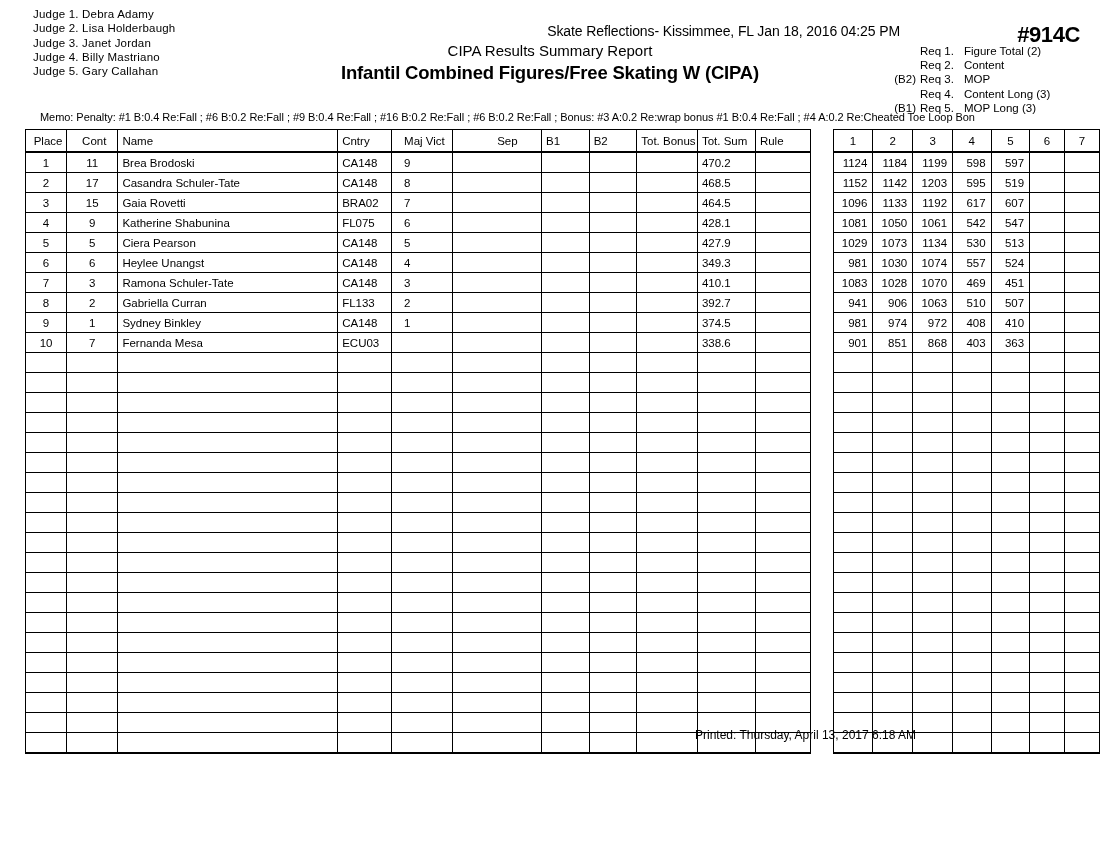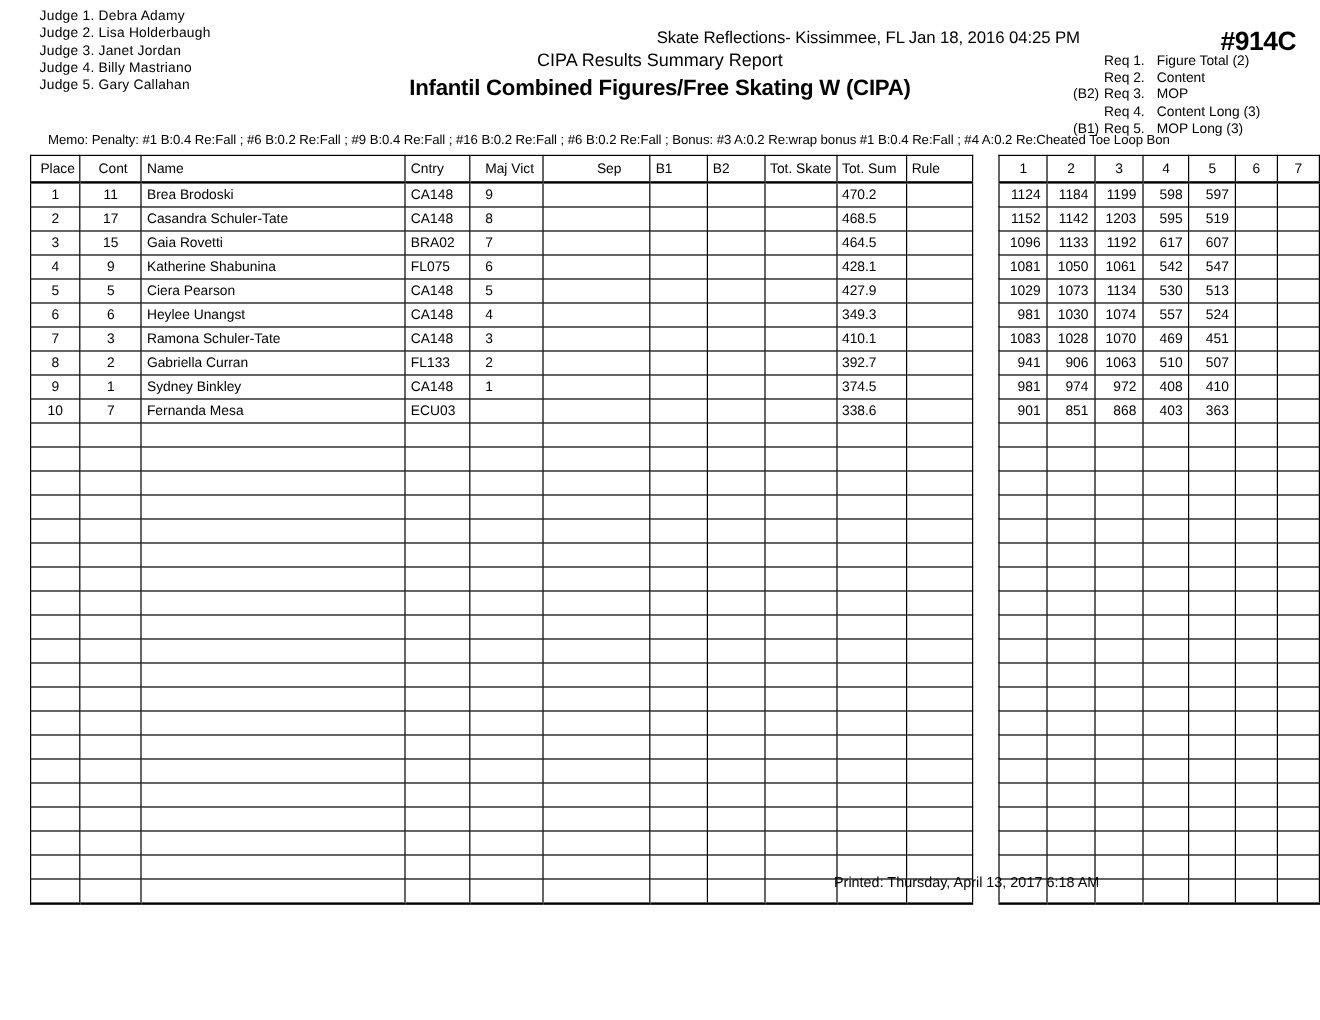--- a/index.html
+++ b/index.html
@@ -223,21 +223,21 @@
   <thead>
     <tr>
         <th class="c-place">Place</th>
         <th class="c-cont">Cont</th>
         <th class="c-name">Name</th>
         <th class="c-cntry">Cntry</th>
         <th class="c-majvict">Maj Vict</th>
         <th class="c-sep">Sep</th>
         <th class="c-b1">B1</th>
         <th class="c-b2">B2</th>
-        <th class="c-totvict">Tot. Skate</th>
+        <th class="c-totvict">Tot. Bonus</th>
         <th class="c-totsum">Tot. Sum</th>
         <th class="c-rule">Rule</th>
         <th class="c-gap"></th>
         <th class="c-judge" style="text-align: center;">1</th>
         <th class="c-judge" style="text-align: center;">2</th>
         <th class="c-judge" style="text-align: center;">3</th>
         <th class="c-judge" style="text-align: center;">4</th>
         <th class="c-judge" style="text-align: center;">5</th>
         <th class="c-judge" style="text-align: center;">6</th>
         <th class="c-judge" style="text-align: center;">7</th>

